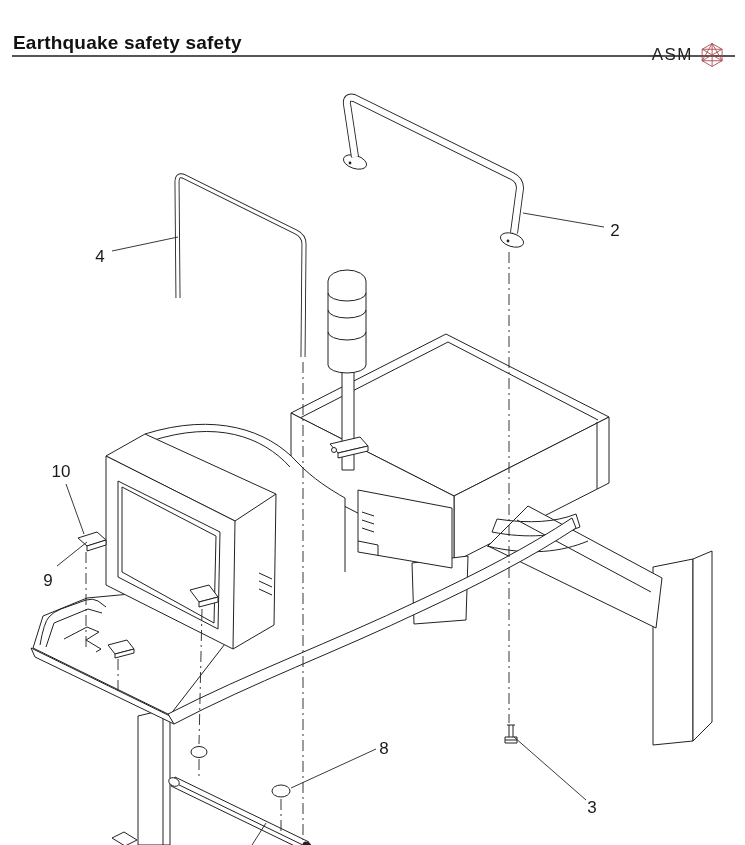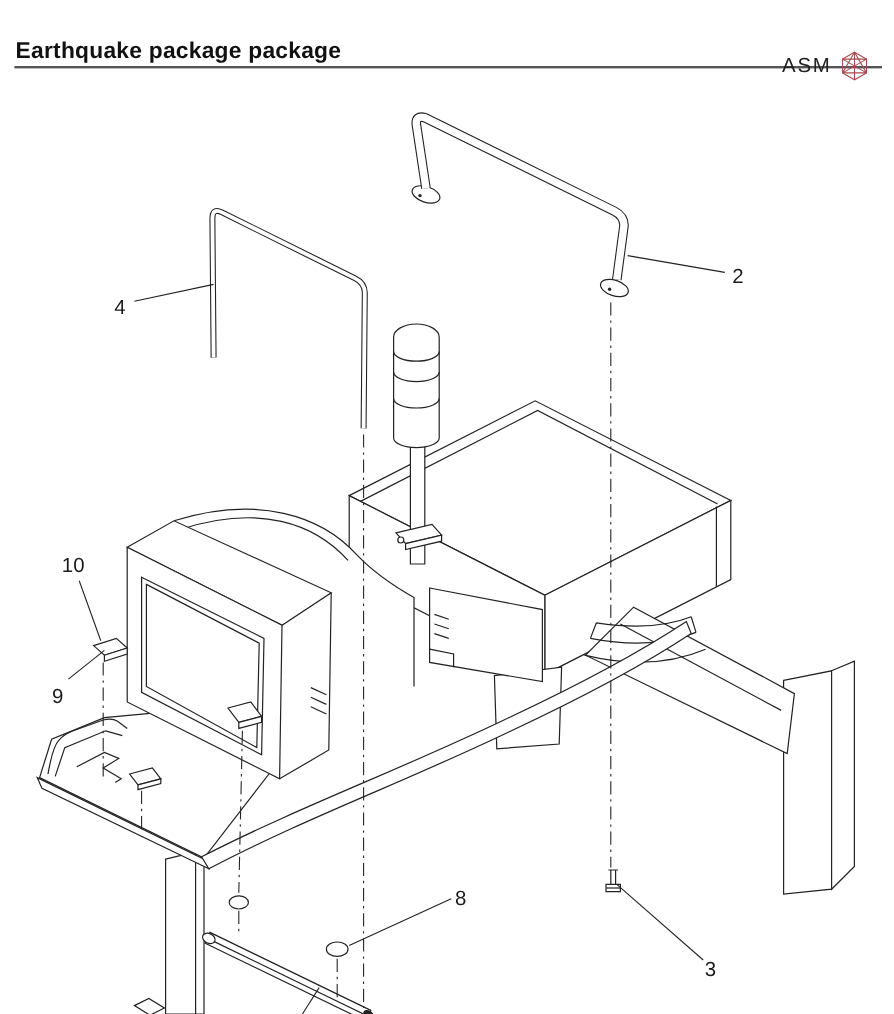--- a/index.html
+++ b/index.html
@@ -23,21 +23,21 @@
   .ldr{fill:none;stroke-width:.9;}
   text.callout{font-family:"Liberation Sans",sans-serif;font-size:17px;fill:#1a1a1a;
         stroke:none;text-anchor:middle;}
 </style>
 </head>
 <body>
 
 <div class="page">
 
   <div class="hdr">
-    <h1 class="title">Earthquake package package</h1>
+    <h1 class="title">Earthquake safety safety</h1>
     <div class="rule"></div>
     <div class="brand">
       <span class="name">ASM</span>
       <svg width="28" height="30" viewBox="695 17 30 34">
         <g fill="none" stroke-width="1" stroke="#a8494e">
           <polygon points="709,21 720.3,27.5 720.3,40.5 709,47 697.7,40.5 697.7,27.5"></polygon>
           <path d="M709,21 L709,47 M697.7,27.5 L720.3,40.5 M720.3,27.5 L697.7,40.5
                    M697.7,27.5 L720.3,27.5 M697.7,40.5 L720.3,40.5
                    M709,21 L697.7,40.5 M709,21 L720.3,40.5"></path>
         </g>

